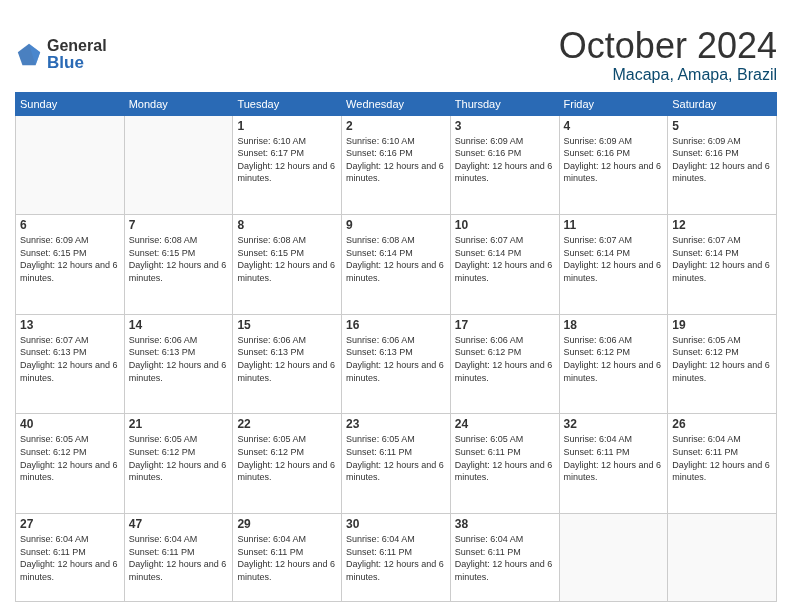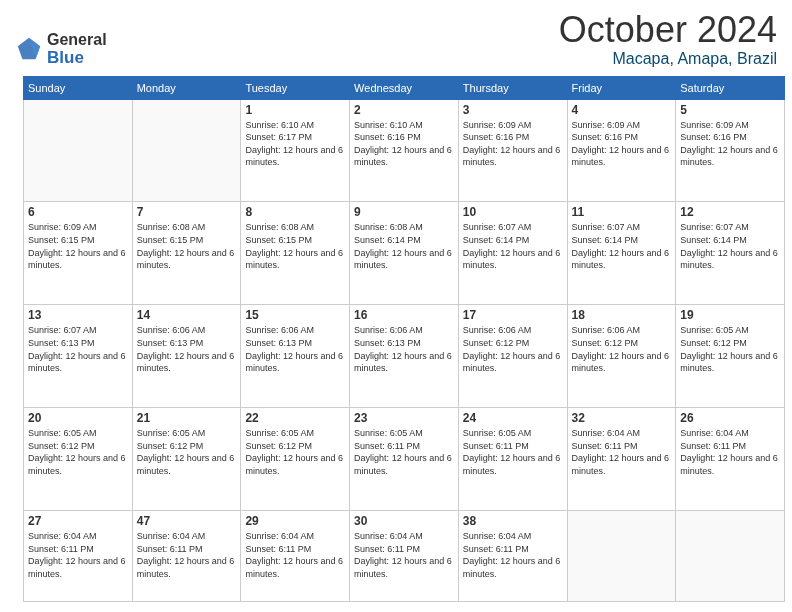--- a/index.html
+++ b/index.html
@@ -13,22 +13,23 @@
     .page {
       width: 792px;
       height: 612px;
       padding: 10px 15px;
       display: flex;
       flex-direction: column;
     }
     .header {
       display: flex;
       justify-content: space-between;
-      align-items: flex-end;
+      align-items: center;
       margin-bottom: 8px;
+      margin-top: 16px;
     }
     .logo {
       display: flex;
       align-items: center;
       gap: 4px;
     }
     .logo-text {
       display: flex;
       flex-direction: column;
       line-height: 1.1;
@@ -58,21 +59,20 @@
     }
     .location {
       font-size: 16px;
       color: #0c4a6e;
     }
     .calendar {
       flex: 1;
       border-collapse: collapse;
       width: 100%;
       font-size: 9.5px;
-      margin-left: 8px;
     }
     .calendar thead th {
       background: #2a6ab5;
       color: #fff;
       padding: 5px 4px;
       text-align: left;
       font-size: 11px;
       font-weight: normal;
       border: 1px solid #2a6ab5;
     }
@@ -253,21 +253,21 @@
           </td>
           <td>
             <span class="day-num">19</span>
             <div class="day-info" style="white-space: pre-line;">Sunrise: 6:05 AM
 Sunset: 6:12 PM
 Daylight: 12 hours and 6 minutes.</div>
           </td>
         </tr>
         <tr>
           <td>
-            <span class="day-num">20</span>
+            <span class="day-num">40</span>
             <div class="day-info" style="white-space: pre-line;">Sunrise: 6:05 AM
 Sunset: 6:12 PM
 Daylight: 12 hours and 6 minutes.</div>
           </td>
           <td>
             <span class="day-num">21</span>
             <div class="day-info" style="white-space: pre-line;">Sunrise: 6:05 AM
 Sunset: 6:12 PM
 Daylight: 12 hours and 6 minutes.</div>
           </td>

